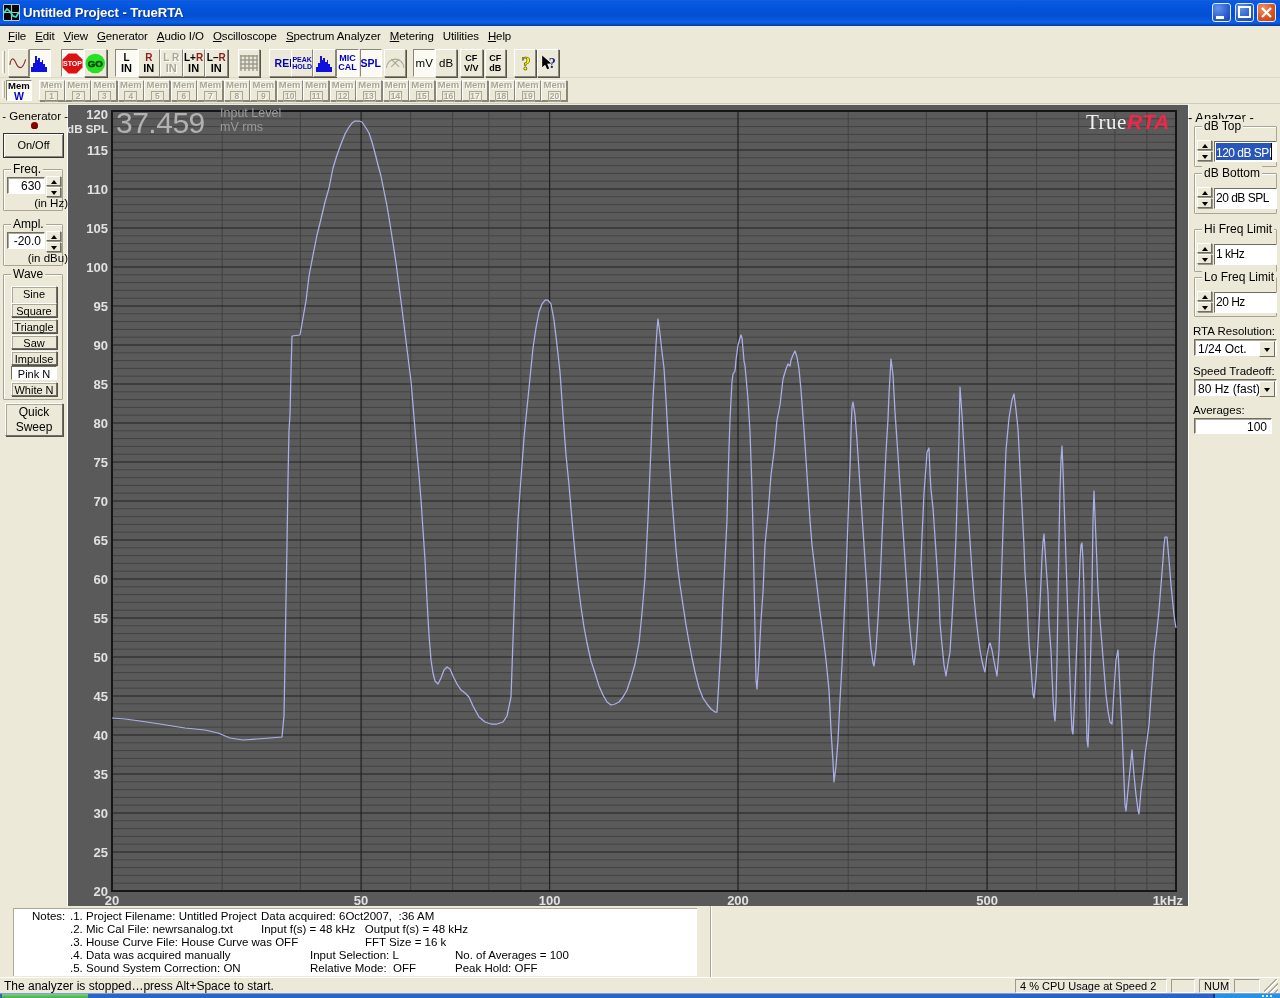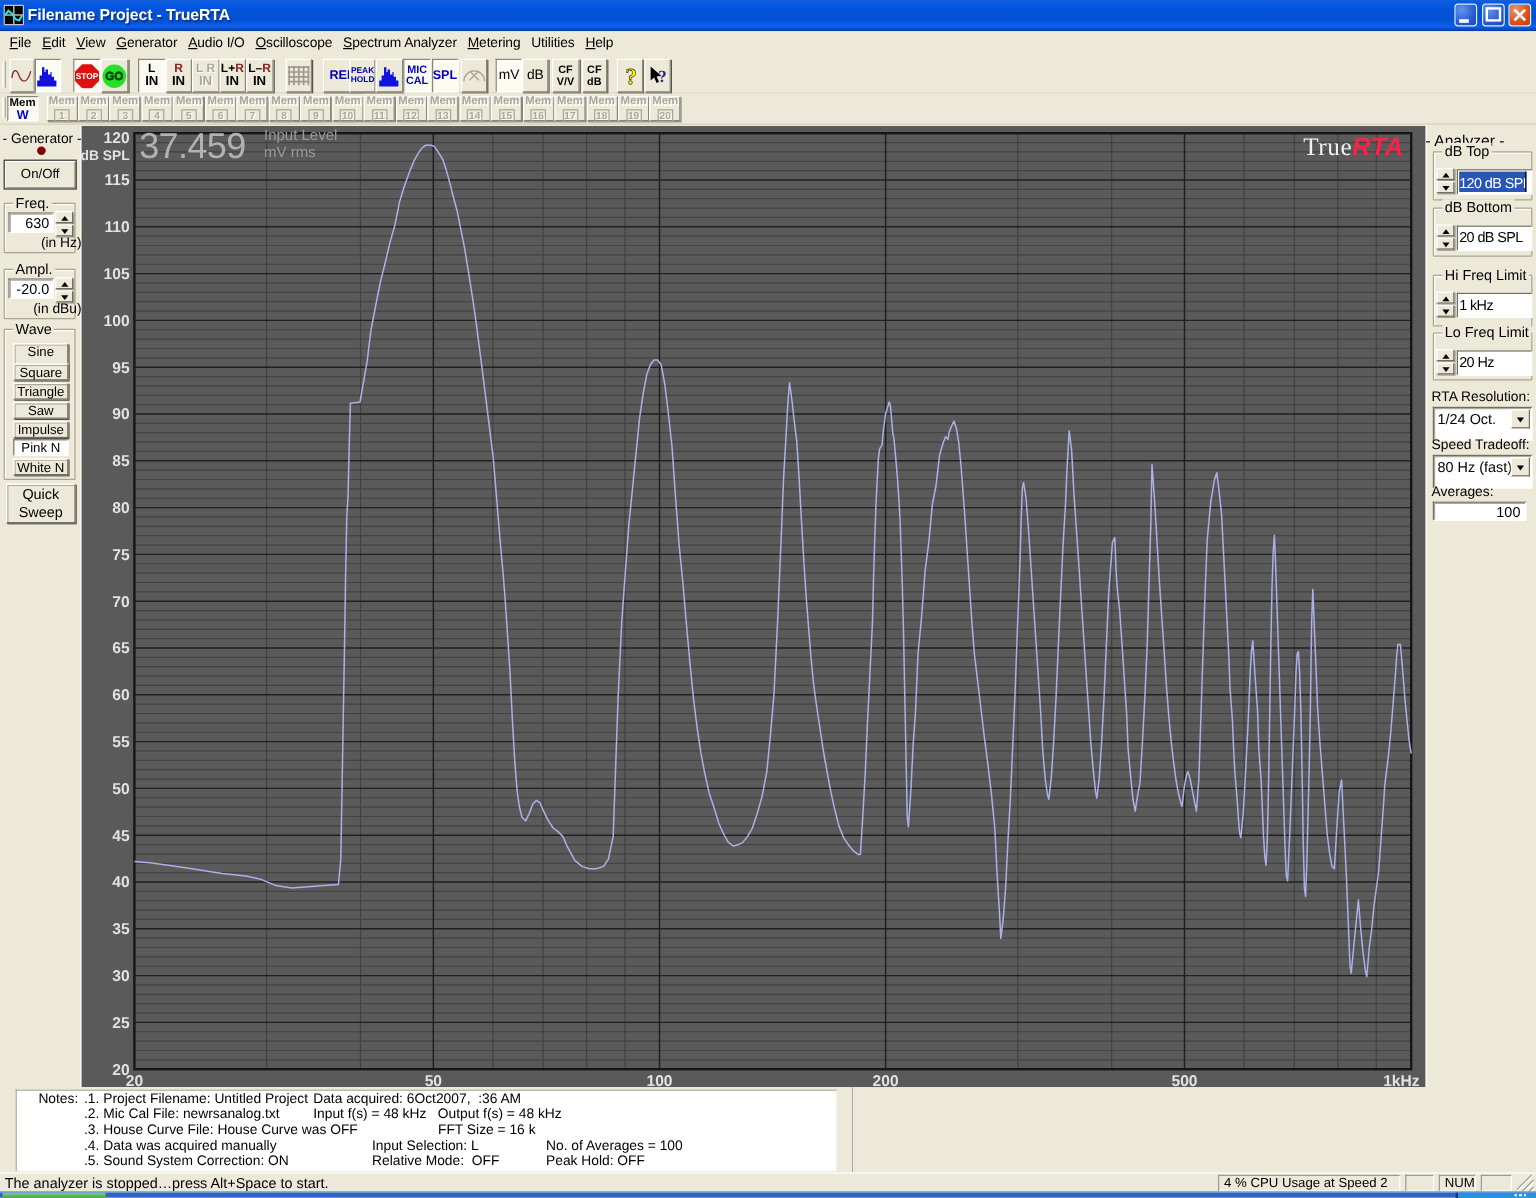--- a/index.html
+++ b/index.html
@@ -53,21 +53,21 @@
 .gbox{position:absolute;border:1px solid #a9a592;border-radius:1px;box-shadow:1px 1px 0 #fff inset}
 .gbox .gt{position:absolute;left:7px;top:-8px;background:#ece9d8;padding:0 2px;font-size:12px;white-space:nowrap}
 .efield{position:absolute;background:#fff;border:1px solid;border-color:#706e62 #fff #fff #706e62;box-shadow:inset 1px 1px 0 #aca89a;font-size:12px;color:#000}
 .afield{position:absolute;background:#fff;border:1px solid;border-color:#706e62 #fff #fff #706e62;height:21px;line-height:19px;font-size:12px;padding-left:1px;white-space:nowrap;letter-spacing:-0.5px}
 .selin{position:absolute;left:1px;top:1px;bottom:1px;right:4px;background:#2a55b8;color:#fff;border-right:1.5px solid #000;padding-top:1px;overflow:hidden}
 .spin,.spinv{position:absolute;width:15px;height:20px}
 .spv{width:15px;height:10px;background:#ece9d8;border:1px solid;border-color:#fff #706e62 #706e62 #fff;box-shadow:1px 1px 0 #9a978a;position:relative}
 .spv+.spv{margin-top:1px}
 .up{position:absolute;left:4px;top:3px;width:0;height:0;border-left:3.5px solid transparent;border-right:3.5px solid transparent;border-bottom:4px solid #000}
 .dn{position:absolute;left:4px;top:3px;width:0;height:0;border-left:3.5px solid transparent;border-right:3.5px solid transparent;border-top:4px solid #000}
-.combo{position:absolute;left:1194px;width:83px;height:28px;background:#fff;border:1px solid;border-color:#706e62 #fff #fff #706e62;box-shadow:inset 1px 1px 0 #aca89a;font-size:12px;line-height:18px;padding-left:3px}
+.combo{position:absolute;left:1194px;width:83px;height:17px;background:#fff;border:1px solid;border-color:#706e62 #fff #fff #706e62;box-shadow:inset 1px 1px 0 #aca89a;font-size:12px;line-height:18px;padding-left:3px}
 .combo .cbtn{position:absolute;right:1px;top:1px;width:16px;height:16px;background:#ece9d8;border:1px solid;border-color:#fff #706e62 #706e62 #fff;}
 .combo .cbtn .dn{left:4px;top:6px}
 
 #notesbg{position:absolute;left:0;top:906px;width:100%;height:71px;background:#ece9d8}
 #notes{position:absolute;left:13px;top:908px;width:684px;height:68px;background:#fff;border-top:1px solid #aca89a;border-left:1px solid #aca89a;font-size:11.5px;color:#000}
 #notes div{position:absolute;white-space:nowrap}
 #vdiv{position:absolute;left:710px;top:906px;width:2px;height:71px;background:#aca89a;border-right:1px solid #fff}
 #status{position:absolute;left:0;top:977px;width:100%;height:16px;background:#ece9d8;border-top:1px solid #fff;font-size:12px;color:#000}
 #status .msg{position:absolute;left:4px;top:1px}
 .sbox{position:absolute;top:1px;height:14px;border:1px solid;border-color:#9d9a8d #fff #fff #9d9a8d;font-size:11px;padding:0 4px;white-space:nowrap;overflow:hidden}
@@ -77,21 +77,21 @@
 #task .tick{position:absolute;left:1262px;top:1px;width:12px;height:2px;background:repeating-linear-gradient(90deg,#d8ecff 0 2px,transparent 2px 4px)}
 .grip{position:absolute;right:2px;top:979px;width:14px;height:14px;
  background:linear-gradient(135deg,transparent 40%,#aca89a 40%,#aca89a 47%,#fff 47%,#fff 54%,transparent 54%,transparent 62%,#aca89a 62%,#aca89a 69%,#fff 69%,#fff 76%,transparent 76%,transparent 83%,#aca89a 83%,#aca89a 90%,#fff 90%)}
 </style></head><body>
 <div id="app">
 <div id="title">
   <div class="ic"><svg width="15" height="15" viewBox="0 0 15 15">
           <path d="M7.5,0 V15 M0,7.5 H15" stroke="#b9b9b9" stroke-width="1.2"></path>
           <polyline points="0,8 3,4 6,6.5 9,11 12,12 15,7" fill="none" stroke="#35e2cf" stroke-width="1.7"></polyline>
         </svg></div>
-  <div class="tt">Filename Project - TrueRTA</div>
+  <div class="tt">Untitled Project - TrueRTA</div>
   <div class="wb mn" style="right:49px"><svg width="18" height="18">
           <rect x="3" y="12" width="8" height="3" fill="#fff"></rect>
         </svg></div>
   <div class="wb mx" style="right:26px"><svg width="18" height="18">
           <rect x="3" y="3" width="11" height="10" fill="none" stroke="#fff" stroke-width="2"></rect>
         </svg></div>
   <div class="wb cl" style="right:4px"><svg width="18" height="18">
           <path d="M4,4 L13,13 M13,4 L4,13" stroke="#fff" stroke-width="2.2"></path>
         </svg></div>
 </div>

